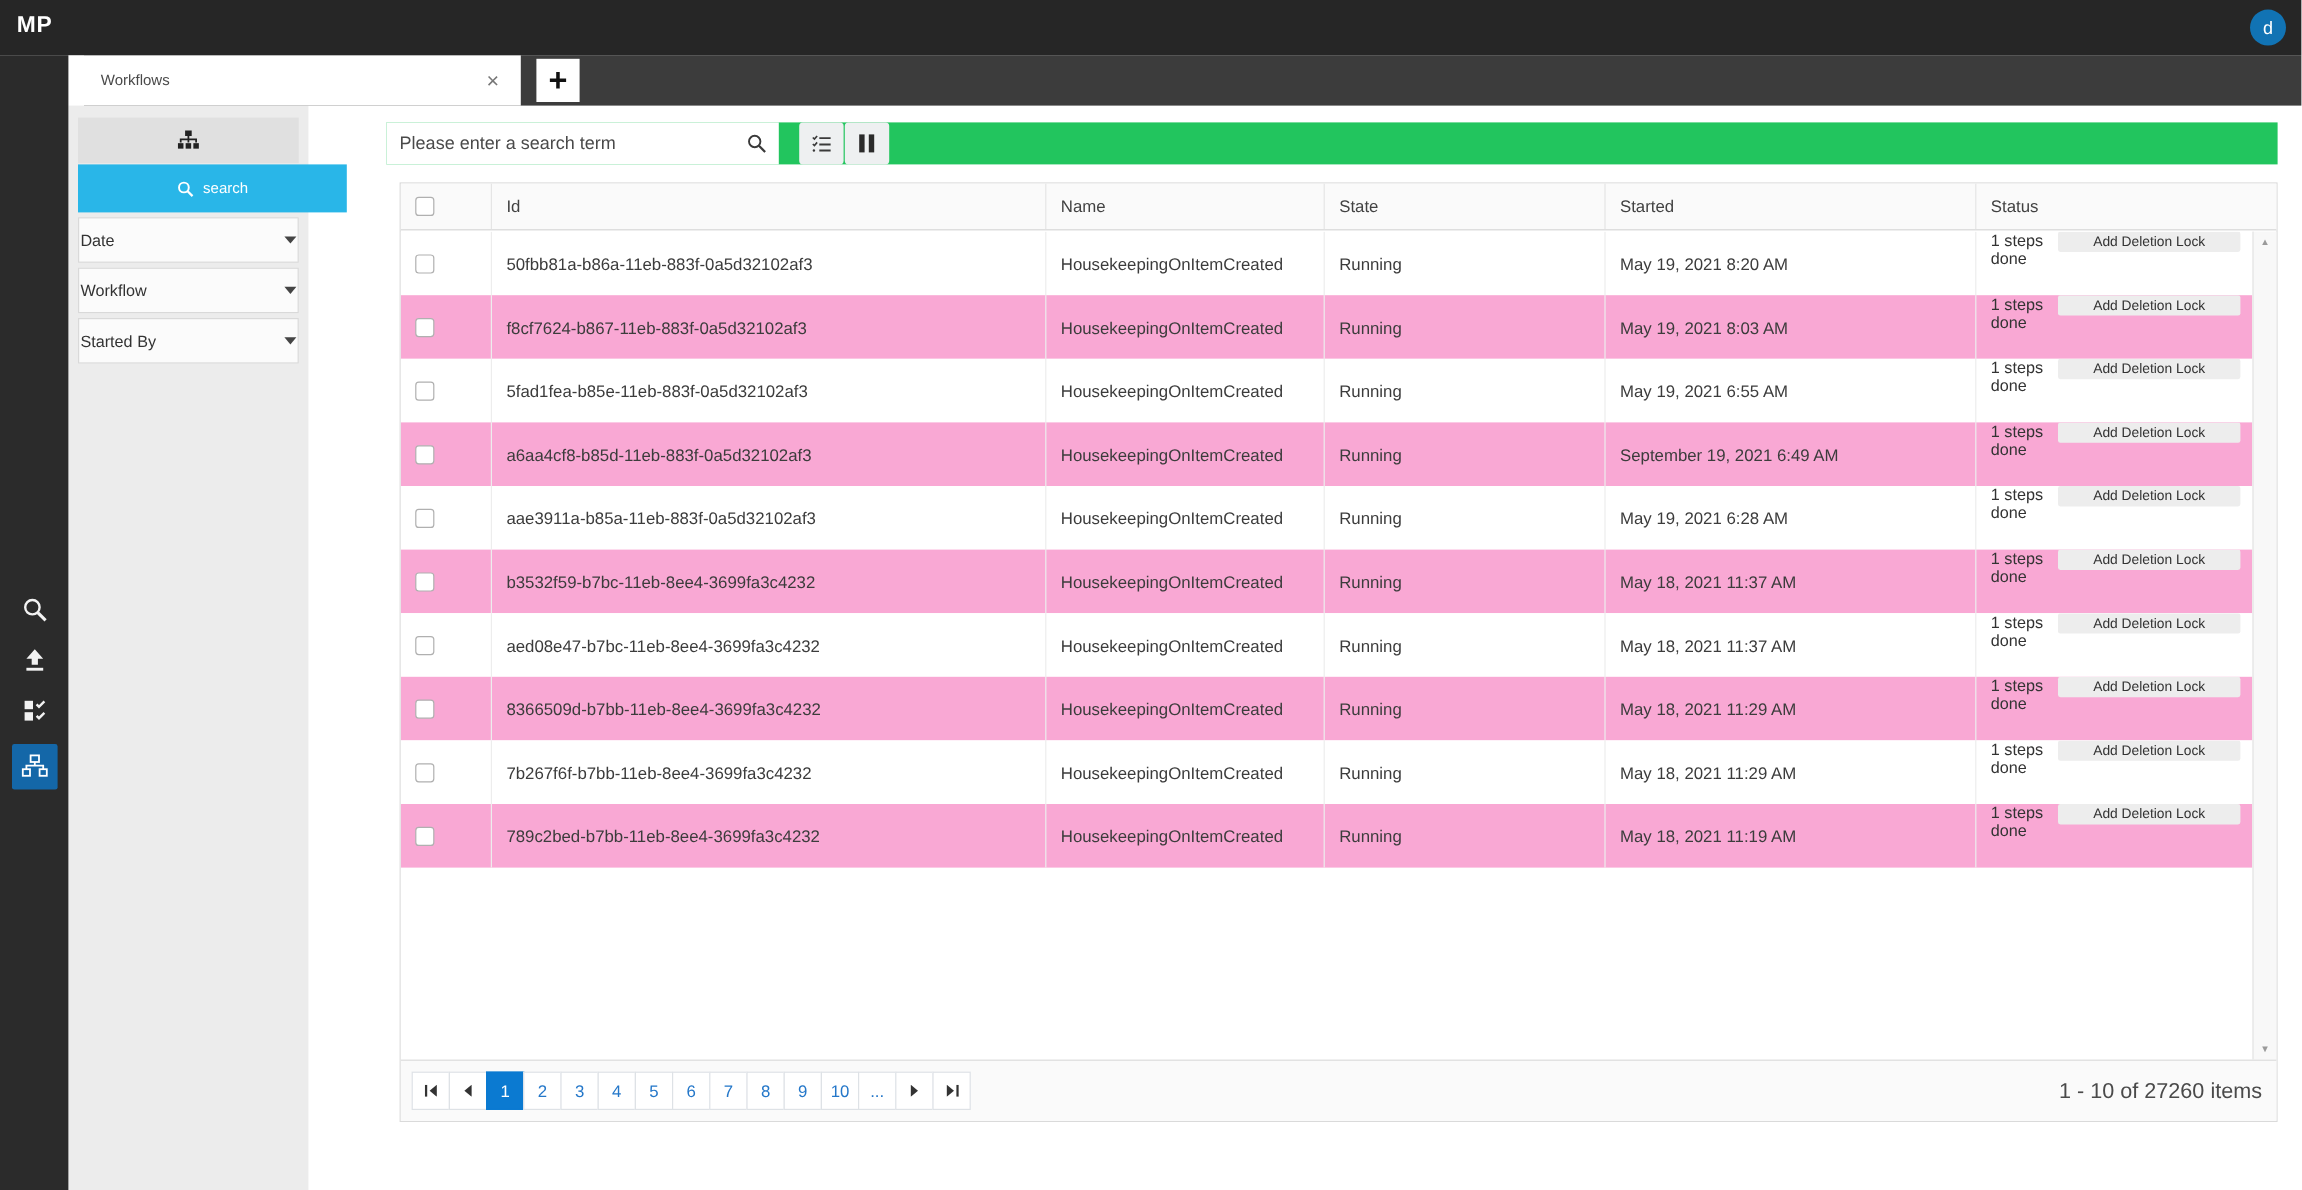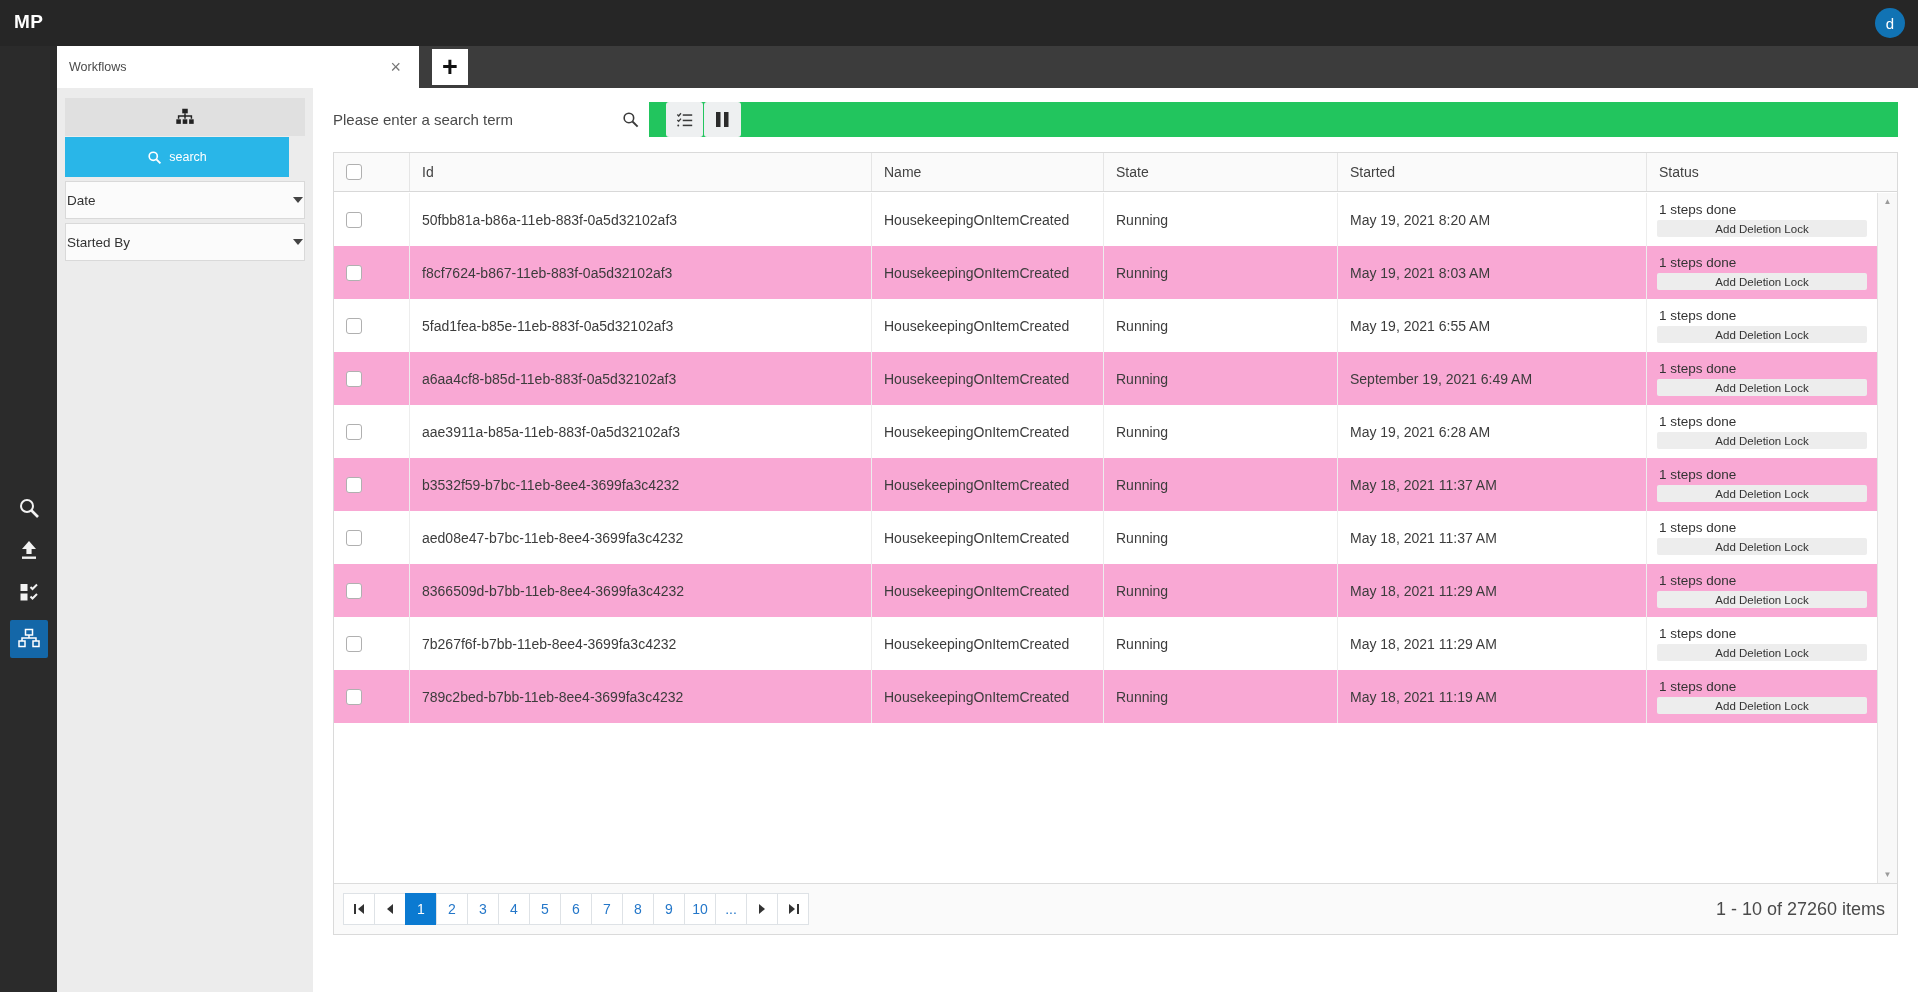--- a/index.html
+++ b/index.html
@@ -10,34 +10,34 @@
   }
   :root{
     --accent-cyan:#29b6e8; --pager-active:#0b7ad1; --rail-active:#1467a8; --avatar:#1173b4;
   }
   
   .topbar{ position:absolute; left:0; top:0; width:100%; height:46px; background:#262626; z-index:5;}
   .logo{ position:absolute; left:14px; top:11px; color:#fff; font-size:19px; font-weight:bold; letter-spacing:.5px;}
   .avatar{ position:absolute; right:13px; top:8px; width:30px; height:30px; border-radius:50%;
     background:var(--avatar); color:#fff; font-size:15px; display:flex; align-items:center; justify-content:center; cursor:pointer;}
   
-  .tabbar{ position:absolute; left:55px; top:46px; right:0; height:42px; background:#3c3c3c; z-index:4;}
+  .tabbar{ position:absolute; left:70px; top:46px; right:0; height:42px; background:#3c3c3c; z-index:4;}
   .tab{ position:absolute; left:0; top:0; width:364px; height:42px; background:#fff;
     display:flex; align-items:center; padding:0 14px; cursor:pointer;}
   .tab-label{ font-size:12.5px; color:#4a4a4a; flex:1;}
   .tab-close{ font-size:18px; color:#777; line-height:1; padding:0 4px; cursor:pointer;}
   .tab-add{ position:absolute; left:377px; top:3px; width:36px; height:36px; background:#fff;
     display:flex; align-items:center; justify-content:center; font-size:27px; font-weight:bold; color:#111; cursor:pointer;}
   
   .rail{ position:absolute; left:0; top:46px; width:57px; bottom:0; background:#2b2b2b; z-index:4;}
   .rail-icons{ position:absolute; top:448px; left:0; width:57px; display:flex; flex-direction:column; align-items:center; gap:14px;}
   .rail-item{ width:38px; height:28px; display:flex; align-items:center; justify-content:center; cursor:pointer;}
   .rail-item.active{ background:var(--rail-active); height:38px; border-radius:2px;}
   
-  .filter-panel{ position:absolute; left:57px; top:88px; width:256px; bottom:0; background:#ececec; z-index:3;}
+  .filter-panel{ position:absolute; left:57px; top:88px; width:200px; bottom:0; background:#ececec; z-index:3;}
   .panel-iconbox{ margin:10px 8px 0; height:38px; background:#e0e0e0; display:flex; align-items:center; justify-content:center; cursor:pointer;}
   .search-btn{ margin:1px 8px 0; height:40px; background:var(--accent-cyan); border:none; width:224px;
     color:#fff; font-size:12.5px; display:flex; align-items:center; justify-content:center; gap:7px; cursor:pointer;}
   .accordion{ margin:4px 8px 0; background:#fbfbfb; border:1px solid #d9d9d9; height:38px;
     display:flex; align-items:center; justify-content:space-between; padding:0 1px; font-size:13.5px; color:#333; cursor:pointer;}
   .caret-down{ width:0; height:0; border-left:5px solid transparent; border-right:5px solid transparent; border-top:6px solid #444;}
   
   .content{ position:absolute; left:297px; top:88px; right:0; bottom:0; background:#fff;}
   .toolbar{ position:absolute; left:25px; top:14px; right:20px; height:35px; background:#22c55e;}
   .search-wrap{ position:absolute; left:0; top:0; width:327px; height:35px; background:#fff;}
@@ -53,21 +53,21 @@
   .grid-header{ position:absolute; left:0; top:0; right:0; height:39px; background:#fafafa;
     border-bottom:1px solid #d8d8d8; display:flex;}
   .hcell{ display:flex; align-items:center; padding-left:12px; font-size:14px; color:#424242; border-left:1px solid #e5e5e5; cursor:pointer;}
   .hcell:first-child{ border-left:none;}
   .grid-body{ position:absolute; left:0; top:40px; right:20px; bottom:51px; overflow:hidden; background:#fff;}
   .grid-row{ display:flex; height:53px; background:#fff;}
   .grid-row.alt{ background:#f9a8d4;}
   .cell{ display:flex; align-items:center; padding-left:12px; font-size:14px; color:#3c3c3c; border-left:1px solid #ededed; overflow:hidden;}
   .cell:first-child{ border-left:none;}
   .c0{ width:75px;} .c1{ width:462px;} .c2{ width:232px;} .c3{ width:234px;} .c4{ width:309px;} .c5{ flex:1;}
-  .cell.status{ flex-direction:column; align-items:stretch; justify-content:center; padding:0 10px 0 10px;}
+  .cell.status{ flex-direction:row; align-items:stretch; justify-content:center; padding:0 10px 0 10px;}
   .status-text{ font-size:13.5px; color:#333; margin:0 0 3px 2px;}
   .action-btn{ height:17px; background:#ededed; border:none; border-radius:2px; font-size:11.5px; color:#333;
     width:100%; cursor:pointer; font-family:"Liberation Sans", sans-serif;}
   .vscroll{ position:absolute; top:40px; right:0; width:20px; bottom:51px; background:#f8f8f8; border-left:1px solid #e3e3e3;}
   .vscroll .arr{ position:absolute; left:0; width:100%; text-align:center; font-size:8px; color:#9a9a9a; cursor:pointer;}
   .vscroll .up{ top:4px;} .vscroll .down{ bottom:4px;}
   
   .cbx{ width:16px; height:16px; border:1px solid #b0b0b0; border-radius:3px; background:#fff; display:inline-block; cursor:pointer;}
   
   .pager{ position:absolute; left:0; right:0; bottom:0; height:51px; background:#fafafa; border-top:1px solid #dcdcdc;}
@@ -158,20 +158,24 @@
     <span>
       <svg width="15" height="15" viewBox="0 0 24 24">
           <circle cx="10" cy="10" r="6.5" fill="none" stroke="#fff" stroke-width="2.6"></circle>
           <line x1="15" y1="15" x2="21.5" y2="21.5" stroke="#fff" stroke-width="3"></line>
         </svg>
     </span>
     <span>search</span>
   </button>
   <div class="accordion">
     <span>Date</span>
+    <span class="caret-down"></span>
+  </div>
+  <div class="accordion">
+    <span>Workflow</span>
     <span class="caret-down"></span>
   </div>
   <div class="accordion">
     <span>Started By</span>
     <span class="caret-down"></span>
   </div>
 </div>
 
 <div class="content">
 

